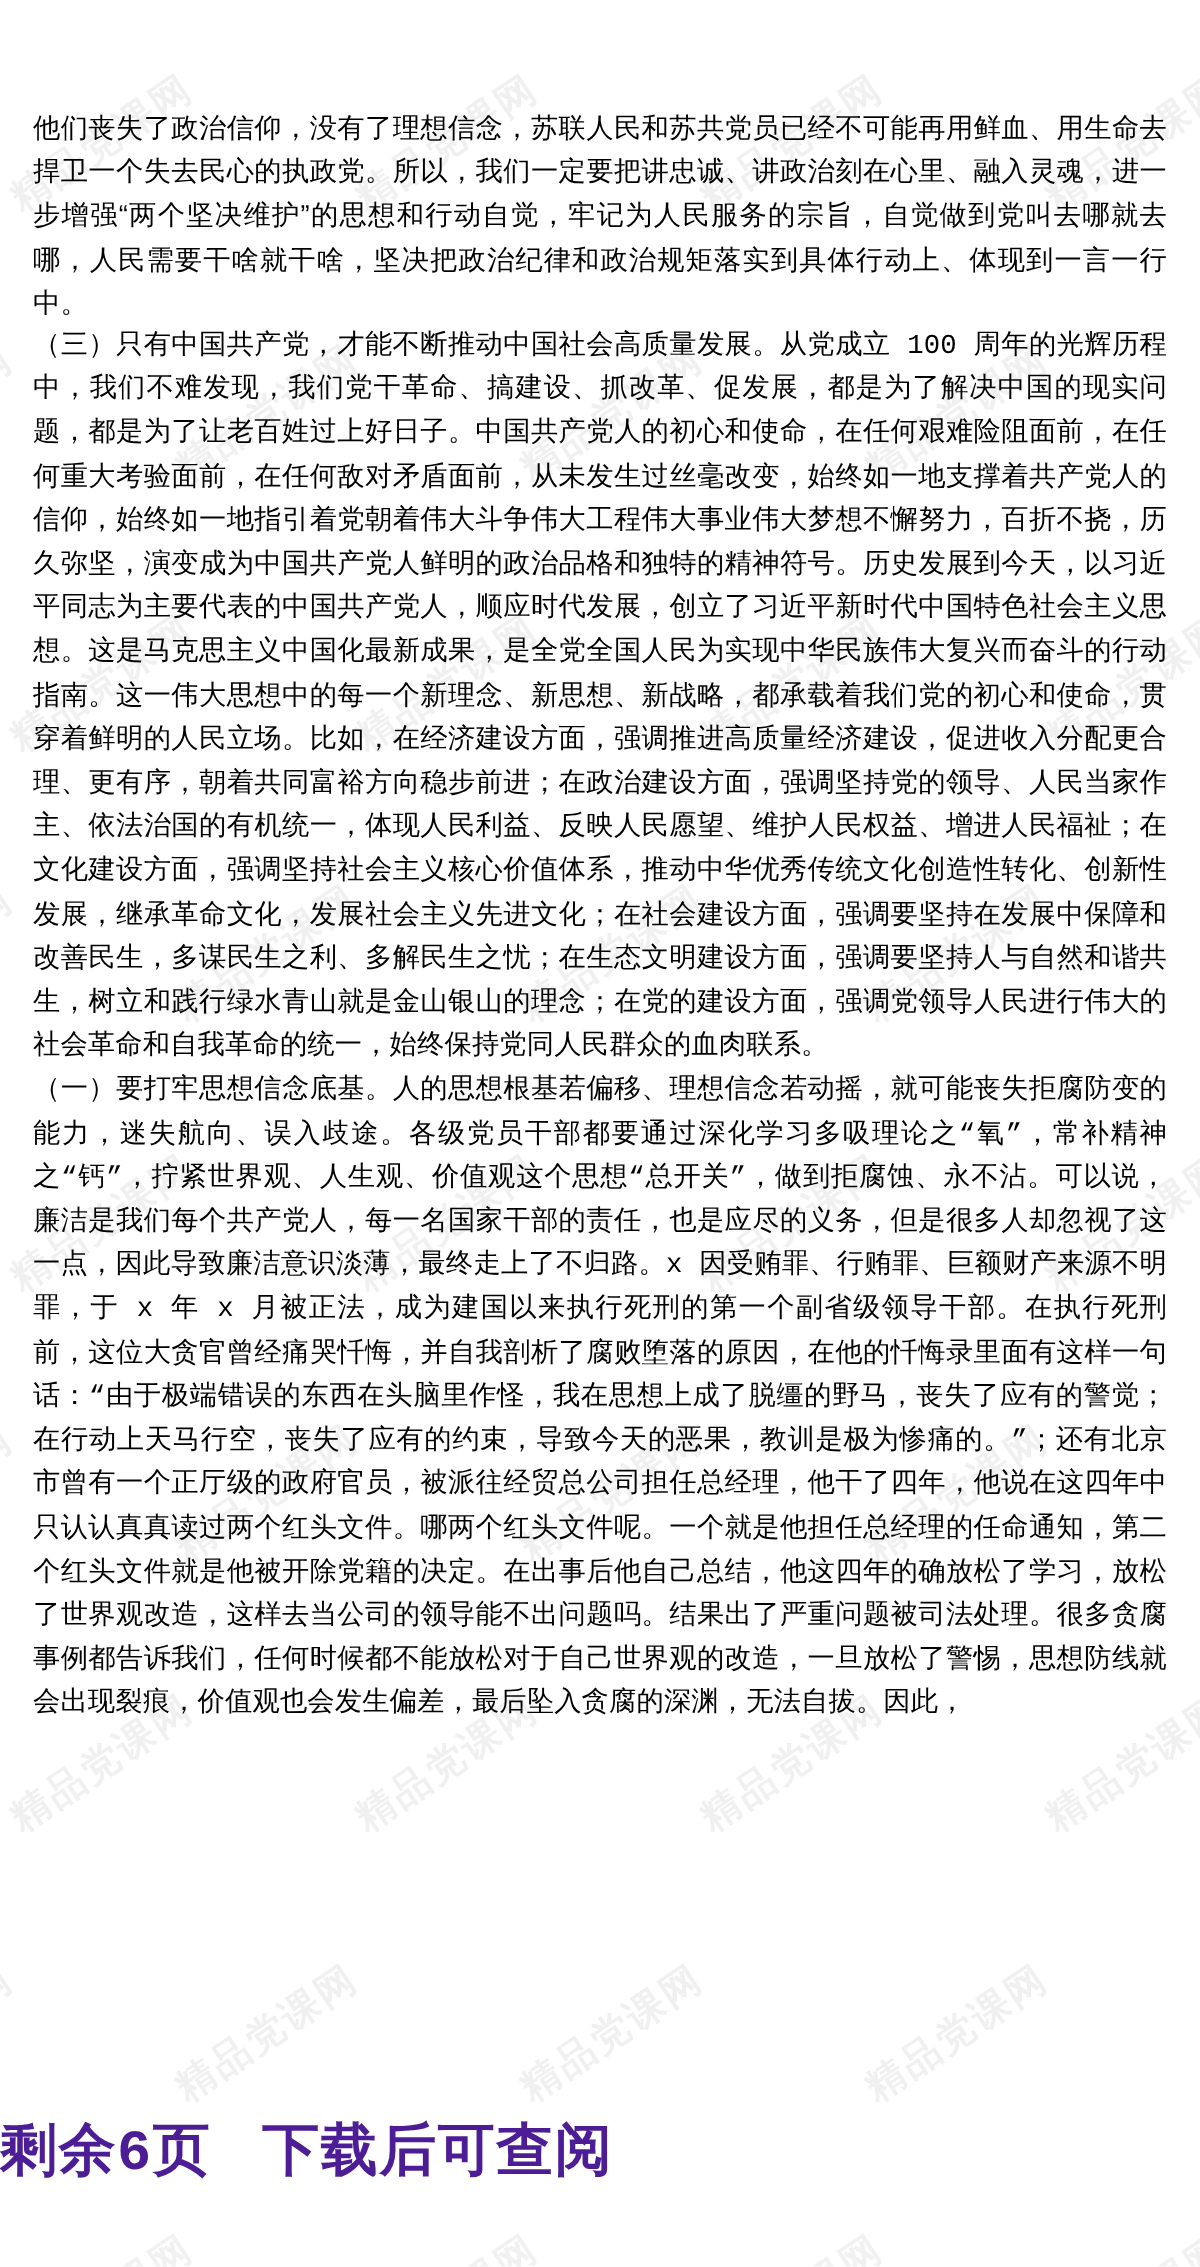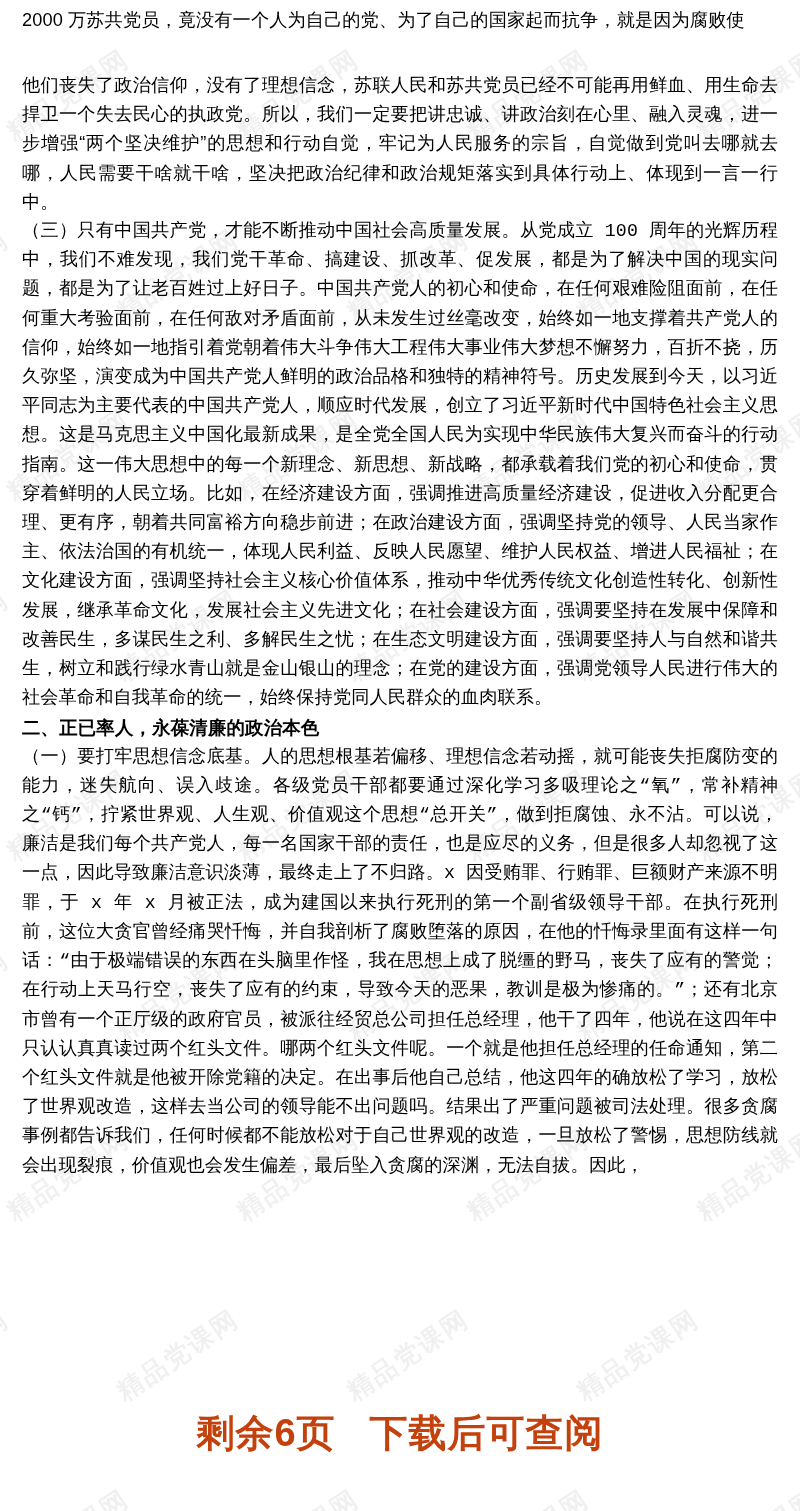--- a/index.html
+++ b/index.html
@@ -105,25 +105,24 @@
     letter-spacing: 0.2px;
   }
 
   
   #bottom-notice {
     position: absolute;
     z-index: 2;
     left: 0;
     right: 0;
     top: 1408px;
-    text-align: center;
-    font-family: Liberation Sans, sans-serif;
+    font-family: Liberation Mono, monospace;
     font-weight: 700;
     font-size: 38px;
-    color: #c2410c;
+    color: #4c1d95;
     letter-spacing: 1px;
     white-space: pre;
   }
   #bottom-notice .gap {
     display: inline-block;
     width: 34px;
   }
 </style>
 </head>
 <body>
@@ -162,31 +161,27 @@
     <span class="wm" style="left: 340px; top: 1380px;">精品党课网</span>
     <span class="wm" style="left: 570px; top: 1380px;">精品党课网</span>
     <span class="wm" style="left: 0px; top: 1560px;">精品党课网</span>
     <span class="wm" style="left: 230px; top: 1560px;">精品党课网</span>
     <span class="wm" style="left: 460px; top: 1560px;">精品党课网</span>
     <span class="wm" style="left: 690px; top: 1560px;">精品党课网</span>
   </div>
 
 <div id="page">
 
-  <div id="top-line">
-    <p class="line">2000 万苏共党员，竟没有一个人为自己的党、为了自己的国家起而抗争，就是因为腐败使</p>
-  </div>
 
   <div id="flow" class="doc-body">
 
     <p class="para">他们丧失了政治信仰，没有了理想信念，苏联人民和苏共党员已经不可能再用鲜血、用生命去捍卫一个失去民心的执政党。所以，我们一定要把讲忠诚、讲政治刻在心里、融入灵魂，进一步增强“两个坚决维护”的思想和行动自觉，牢记为人民服务的宗旨，自觉做到党叫去哪就去哪，人民需要干啥就干啥，坚决把政治纪律和政治规矩落实到具体行动上、体现到一言一行中。</p>
 
     <p class="para indent">（三）只有中国共产党，才能不断推动中国社会高质量发展。从党成立 100 周年的光辉历程中，我们不难发现，我们党干革命、搞建设、抓改革、促发展，都是为了解决中国的现实问题，都是为了让老百姓过上好日子。中国共产党人的初心和使命，在任何艰难险阻面前，在任何重大考验面前，在任何敌对矛盾面前，从未发生过丝毫改变，始终如一地支撑着共产党人的信仰，始终如一地指引着党朝着伟大斗争伟大工程伟大事业伟大梦想不懈努力，百折不挠，历久弥坚，演变成为中国共产党人鲜明的政治品格和独特的精神符号。历史发展到今天，以习近平同志为主要代表的中国共产党人，顺应时代发展，创立了习近平新时代中国特色社会主义思想。这是马克思主义中国化最新成果，是全党全国人民为实现中华民族伟大复兴而奋斗的行动指南。这一伟大思想中的每一个新理念、新思想、新战略，都承载着我们党的初心和使命，贯穿着鲜明的人民立场。比如，在经济建设方面，强调推进高质量经济建设，促进收入分配更合理、更有序，朝着共同富裕方向稳步前进；在政治建设方面，强调坚持党的领导、人民当家作主、依法治国的有机统一，体现人民利益、反映人民愿望、维护人民权益、增进人民福祉；在文化建设方面，强调坚持社会主义核心价值体系，推动中华优秀传统文化创造性转化、创新性发展，继承革命文化，发展社会主义先进文化；在社会建设方面，强调要坚持在发展中保障和改善民生，多谋民生之利、多解民生之忧；在生态文明建设方面，强调要坚持人与自然和谐共生，树立和践行绿水青山就是金山银山的理念；在党的建设方面，强调党领导人民进行伟大的社会革命和自我革命的统一，始终保持党同人民群众的血肉联系。</p>
 
-    <h2 class="heading">二、正已率人，永葆清廉的政治本色</h2>
 
 
     <p class="para indent">（一）要打牢思想信念底基。人的思想根基若偏移、理想信念若动摇，就可能丧失拒腐防变的能力，迷失航向、误入歧途。各级党员干部都要通过深化学习多吸理论之“氧”，常补精神之“钙”，拧紧世界观、人生观、价值观这个思想“总开关”，做到拒腐蚀、永不沾。可以说，廉洁是我们每个共产党人，每一名国家干部的责任，也是应尽的义务，但是很多人却忽视了这一点，因此导致廉洁意识淡薄，最终走上了不归路。x 因受贿罪、行贿罪、巨额财产来源不明罪，于 x 年 x 月被正法，成为建国以来执行死刑的第一个副省级领导干部。在执行死刑前，这位大贪官曾经痛哭忏悔，并自我剖析了腐败堕落的原因，在他的忏悔录里面有这样一句话：“由于极端错误的东西在头脑里作怪，我在思想上成了脱缰的野马，丧失了应有的警觉；在行动上天马行空，丧失了应有的约束，导致今天的恶果，教训是极为惨痛的。”；还有北京市曾有一个正厅级的政府官员，被派往经贸总公司担任总经理，他干了四年，他说在这四年中只认认真真读过两个红头文件。哪两个红头文件呢。一个就是他担任总经理的任命通知，第二个红头文件就是他被开除党籍的决定。在出事后他自己总结，他这四年的确放松了学习，放松了世界观改造，这样去当公司的领导能不出问题吗。结果出了严重问题被司法处理。很多贪腐事例都告诉我们，任何时候都不能放松对于自己世界观的改造，一旦放松了警惕，思想防线就会出现裂痕，价值观也会发生偏差，最后坠入贪腐的深渊，无法自拔。因此，</p>
 
   </div>
 
 </div>
 
 <div id="bottom-notice"><span>剩余6页</span><span class="gap"></span><span>下载后可查阅</span></div>
 

